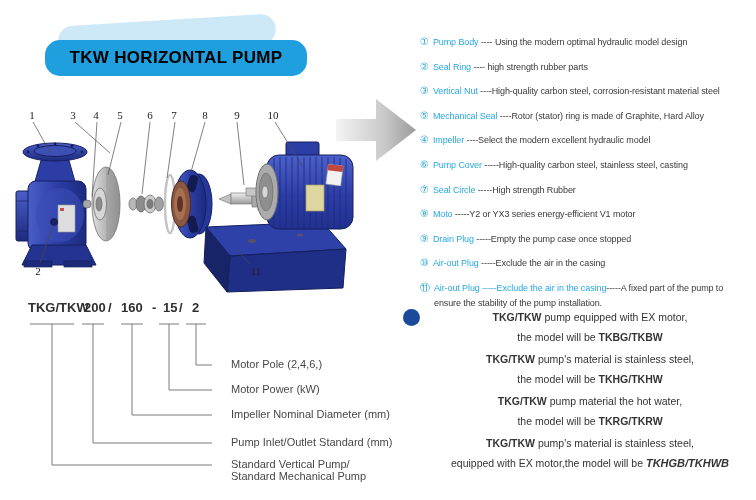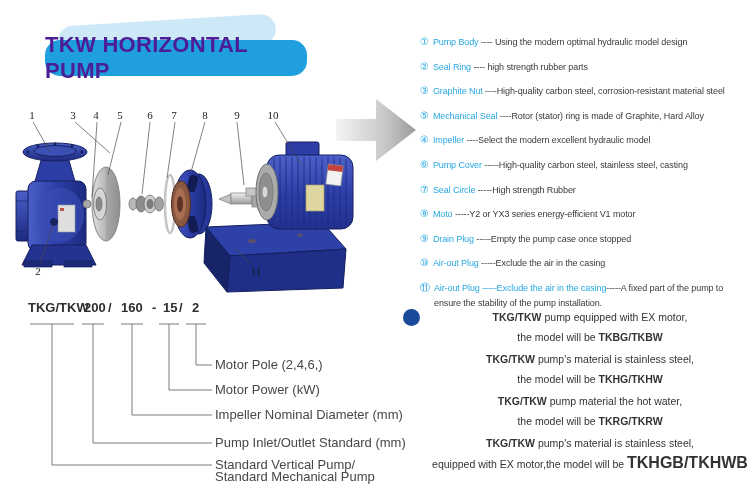--- a/index.html
+++ b/index.html
@@ -4,49 +4,49 @@
 <style>
   html,body{margin:0;padding:0;background:#ffffff;}
   .page{position:relative;width:756px;height:500px;background:#ffffff;overflow:hidden;
         font-family:"Liberation Sans","DejaVu Sans",sans-serif;}
 
   
   .banner-back{position:absolute;left:58px;top:20px;width:218px;height:30px;
                background:#cde9f8;border-radius:15px;transform:rotate(-3.5deg);}
   .banner{position:absolute;left:45px;top:40px;width:262px;height:36px;background:#1f9fdd;
           border-radius:15px;display:flex;align-items:center;justify-content:center;}
-  .banner span{color:#4c1d95;font-weight:bold;font-size:22px;letter-spacing:.3px;}
+  .banner span{color:#000000;font-weight:bold;font-size:17px;letter-spacing:.3px;}
 
   
   .pump-svg{position:absolute;left:0;top:95px;width:420px;height:205px;}
   .arrow-svg{position:absolute;left:336px;top:93px;width:84px;height:74px;}
   .conn-svg{position:absolute;left:0;top:318px;width:360px;height:170px;}
 
   
   .parts-list{position:absolute;left:420px;top:34px;width:332px;}
   .part-row{font-size:9px;line-height:15px;color:#3a3a3a;margin-bottom:8.6px;
             padding-left:14px;text-indent:-14px;letter-spacing:-0.1px;}
   .pnum{color:#29a8e0;margin-right:4px;font-size:10px;}
   .pname{color:#29a8e0;}
   .pblue{color:#29a8e0;}
   .pdesc{color:#3a3a3a;}
 
   
   .mseg{position:absolute;top:300px;font-weight:bold;font-size:13px;color:#2f2f2f;}
-  .mlabel{position:absolute;font-size:13px;color:#474747;line-height:11px;white-space:nowrap;}
+  .mlabel{position:absolute;font-size:11px;color:#474747;line-height:11px;white-space:nowrap;margin-left:16px;}
 
   
   .note-bullet{position:absolute;left:403px;top:309px;width:17px;height:17px;border-radius:50%;
                background:#1b4a9b;}
   .notes{position:absolute;left:428px;top:307px;width:324px;text-align:center;}
   .note-group{margin-bottom:2px;}
   .note-line{font-size:10.5px;line-height:20px;color:#333333;}
   .note-prefix{font-weight:bold;}
   .note-model{font-weight:bold;}
-  .note-model.big{font-size:16px;}
+  .note-model.big{font-size:11px;font-style:italic;}
 </style>
 </head>
 <body>
 
 <div class="page">
 
   <div class="banner-back"></div>
   <div class="banner">
     <span>TKW HORIZONTAL PUMP</span>
   </div>
@@ -181,21 +181,21 @@
           <stop offset="0.6" stop-color="#c9c9c9"></stop>
           <stop offset="1" stop-color="#9b9b9b"></stop>
       </linearGradient>
     </defs>
     <polygon points="0,26 40,26 40,6 80,37 40,68 40,48 0,48" fill="url(#gArrow)"></polygon>
   </svg>
 
   <div class="parts-list">
     <div class="part-row"><span class="pnum">①</span><span class="pname">Pump Body</span><span class="pdesc"> ---- Using the modern optimal hydraulic model design</span></div>
     <div class="part-row"><span class="pnum">②</span><span class="pname">Seal Ring</span><span class="pdesc"> ---- high strength rubber parts</span></div>
-    <div class="part-row"><span class="pnum">③</span><span class="pname">Graphite Nut</span><span class="pdesc"> ----High-quality carbon steel, corrosion-resistant material steel</span></div>
+    <div class="part-row"><span class="pnum">③</span><span class="pname">Vertical Nut</span><span class="pdesc"> ----High-quality carbon steel, corrosion-resistant material steel</span></div>
     <div class="part-row"><span class="pnum">⑤</span><span class="pname">Mechanical Seal</span><span class="pdesc"> ----Rotor (stator) ring is made of Graphite, Hard Alloy</span></div>
     <div class="part-row"><span class="pnum">④</span><span class="pname">Impeller</span><span class="pdesc"> ----Select the modern excellent hydraulic model</span></div>
     <div class="part-row"><span class="pnum">⑥</span><span class="pname">Pump Cover</span><span class="pdesc"> -----High-quality carbon steel, stainless steel, casting</span></div>
     <div class="part-row"><span class="pnum">⑦</span><span class="pname">Seal Circle</span><span class="pdesc"> -----High strength Rubber</span></div>
     <div class="part-row"><span class="pnum">⑧</span><span class="pname">Moto</span><span class="pdesc"> -----Y2 or YX3 series energy-efficient V1 motor</span></div>
     <div class="part-row"><span class="pnum">⑨</span><span class="pname">Drain Plug</span><span class="pdesc"> -----Empty the pump case once stopped</span></div>
     <div class="part-row"><span class="pnum">⑩</span><span class="pname">Air-out Plug</span><span class="pdesc"> -----Exclude the air in the casing</span></div>
     <div class="part-row"><span class="pnum">⑪</span><span class="pname">Air-out Plug</span><span class="pblue"> -----Exclude the air in the casing</span><span class="pdesc">-----A fixed part of the pump to ensure the stability of the pump installation.</span></div>
   </div>
 

